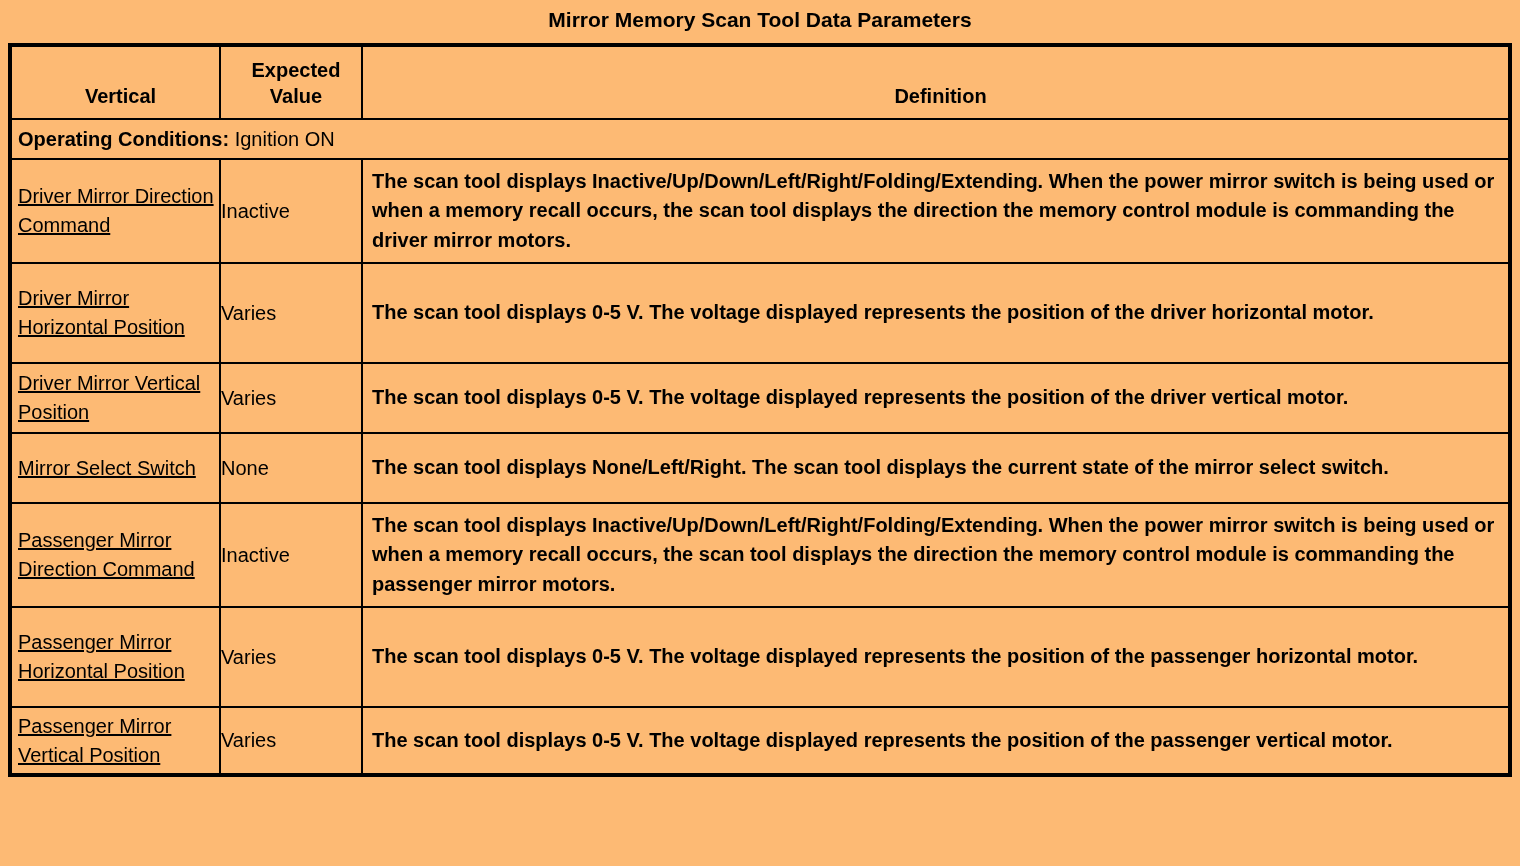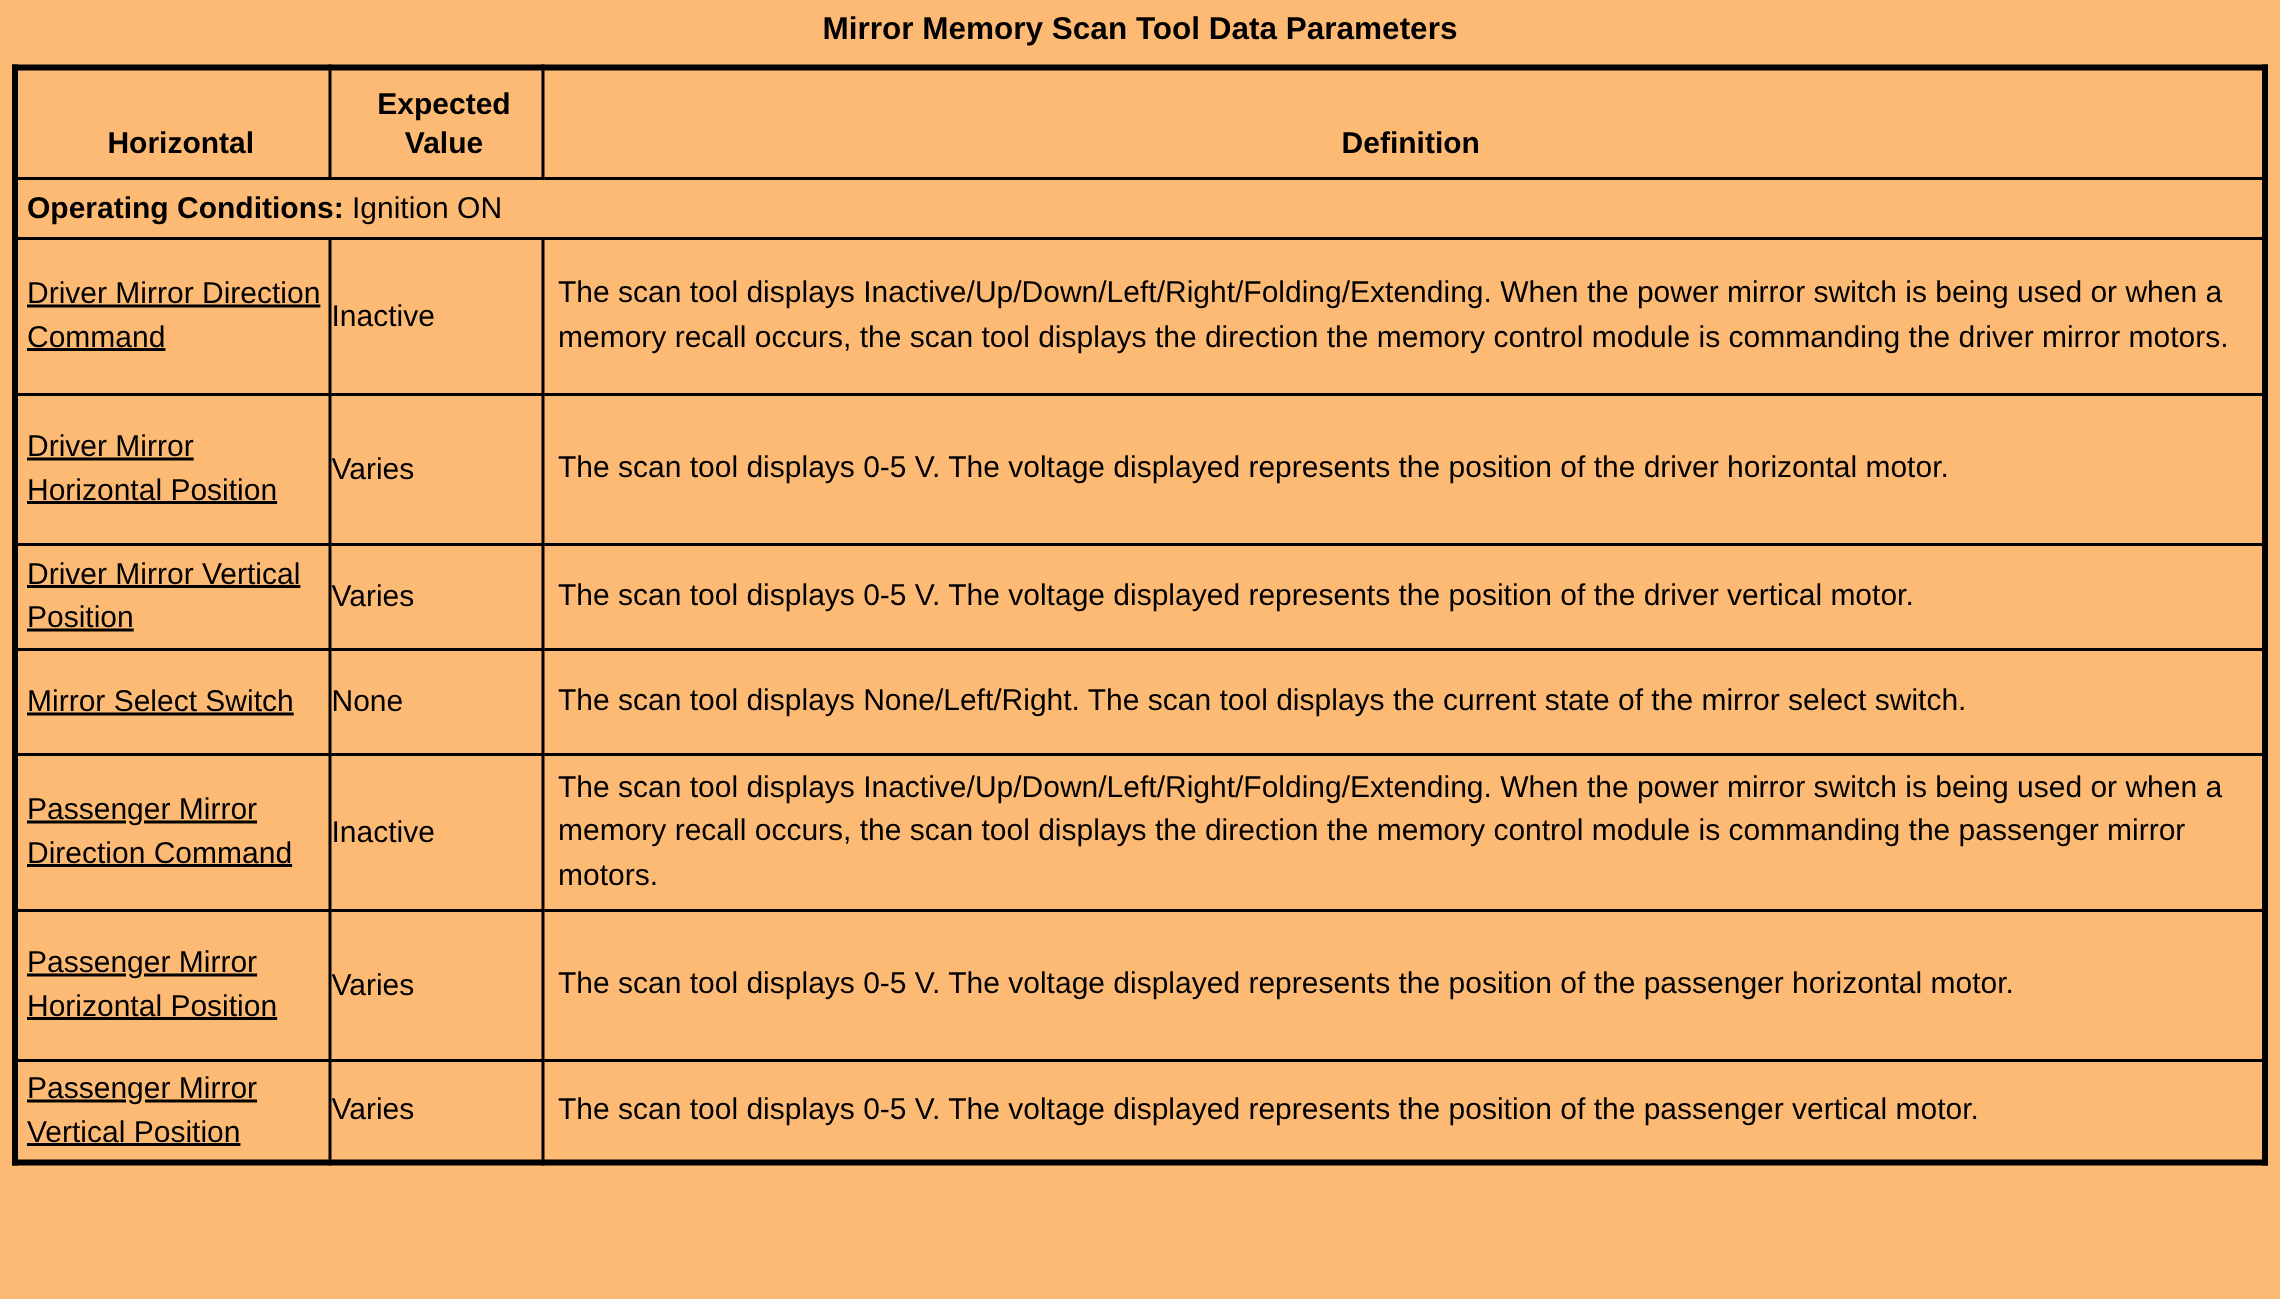--- a/index.html
+++ b/index.html
@@ -54,20 +54,21 @@
   }
   td.cell-value {
     vertical-align: middle;
     padding: 3px 0;
   }
   td.cell-def {
     text-align: left;
     vertical-align: middle;
     padding: 3px 12px 3px 9px;
     line-height: 1.48;
+    font-weight: bold;
   }
   tr.op-row td {
     height: 40px;
     vertical-align: middle;
     text-align: left;
     padding: 3px 6px;
     line-height: 1.3;
   }
   tr.op-row .op-label { font-weight: bold; }
   tr.r-xl  td { height: 104px; }
@@ -83,21 +84,21 @@
   <div class="title">Mirror Memory Scan Tool Data Parameters</div>
 
   <table class="params">
     <colgroup>
       <col style="width:210px">
       <col style="width:142px">
       <col>
     </colgroup>
     <thead>
       <tr>
-        <th>Horizontal</th>
+        <th>Vertical</th>
         <th>Expected Value</th>
         <th>Definition</th>
       </tr>
     </thead>
     <tbody>
       <tr class="op-row">
         <td colspan="3"><span class="op-label">Operating Conditions:</span> <span>Ignition ON</span></td>
       </tr>
 
       <tr class="r-xl">

